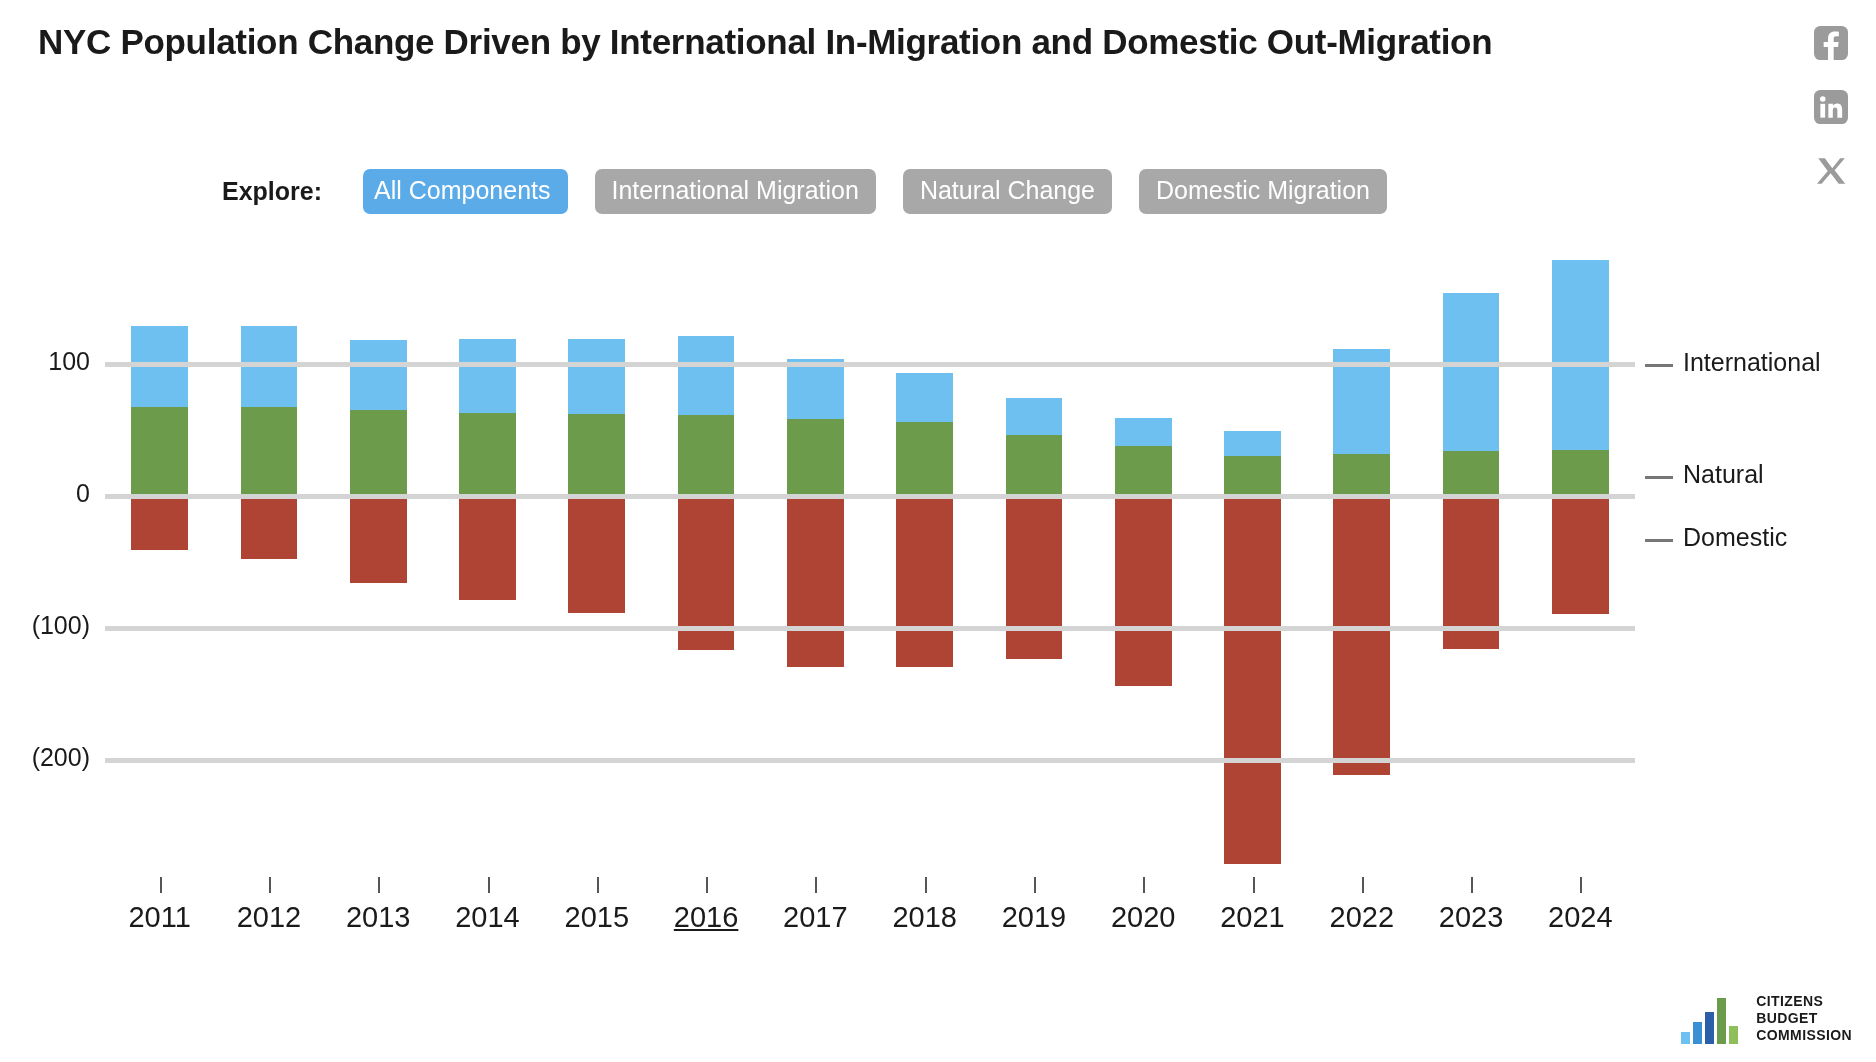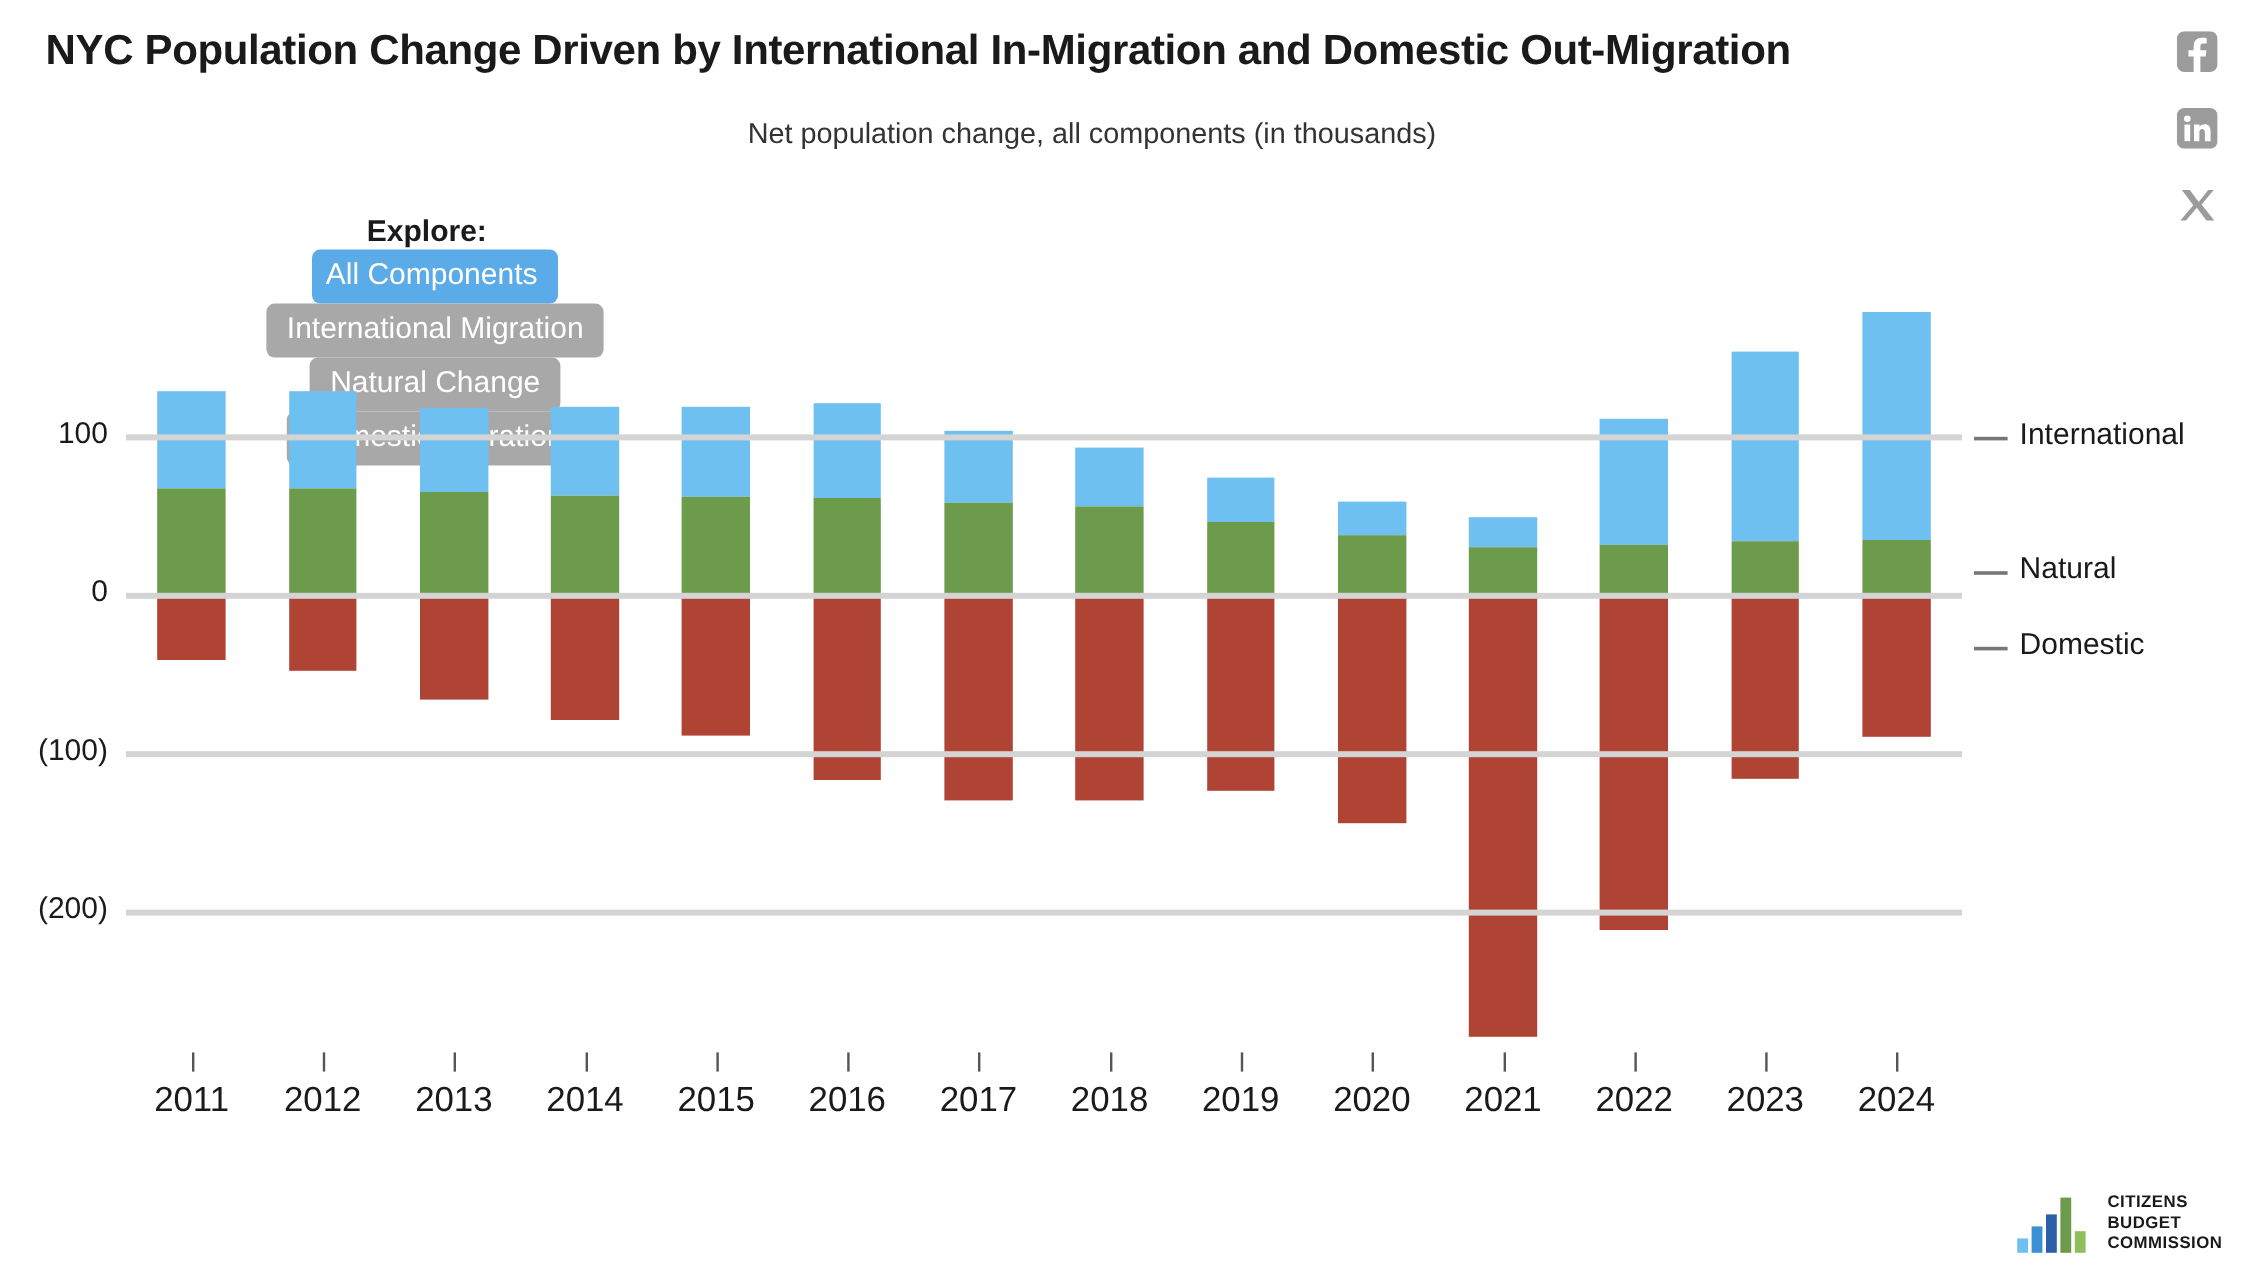--- a/index.html
+++ b/index.html
@@ -57,25 +57,24 @@
     height: 34px;
     margin-bottom: 30px;
     display: block;
     color: #9b9b9b;
   }
 
   
   .explore-row {
     position: absolute;
     left: 222px;
-    top: 179px;
+    top: 169px;
     display: flex;
     align-items: center;
-    gap: 0;
-    flex-direction: column;
+    gap: 27px;
   }
   .explore-label {
     font-size: 25px;
     font-weight: bold;
     color: #1a1a1a;
     margin-right: 14px;
   }
   .tab {
     font-size: 25px;
     color: #ffffff;
@@ -231,21 +230,20 @@
     letter-spacing: 0.4px;
     color: #1a1a1a;
   }
 </style>
 </head>
 <body>
 
 <div class="page">
 
   <div class="title">NYC Population Change Driven by International In-Migration and Domestic Out-Migration</div>
-  <div class="subtitle">Net population change, all components (in thousands)</div>
 
   <div class="social">
     <svg class="sicon" viewBox="0 0 32 32">
       <rect x="0" y="0" width="32" height="32" rx="6" fill="#9b9b9b"></rect>
       <path d="M18.5 32V19.8h4.1l0.6-4.8h-4.7v-3c0-1.4 0.4-2.3 2.4-2.3H23.4V5.4C23 5.3 21.4 5.2 19.6 5.2c-3.8 0-6.4 2.3-6.4 6.6V15H9.1v4.8h4.1V32H18.5z" fill="#ffffff"></path>
     </svg>
     <svg class="sicon" viewBox="0 0 32 32">
       <rect x="0" y="0" width="32" height="32" rx="6" fill="#9b9b9b"></rect>
       <rect x="6" y="13" width="4.5" height="13" fill="#ffffff"></rect>
       <circle cx="8.25" cy="8.5" r="2.6" fill="#ffffff"></circle>
@@ -350,21 +348,21 @@
         <div class="xlabel" style="left: -5.35714px; width: 120px;">2011</div>
         <div class="xtickmark" style="left: 163.929px;"></div>
         <div class="xlabel" style="left: 103.929px; width: 120px;">2012</div>
         <div class="xtickmark" style="left: 273.214px;"></div>
         <div class="xlabel" style="left: 213.214px; width: 120px;">2013</div>
         <div class="xtickmark" style="left: 382.5px;"></div>
         <div class="xlabel" style="left: 322.5px; width: 120px;">2014</div>
         <div class="xtickmark" style="left: 491.786px;"></div>
         <div class="xlabel" style="left: 431.786px; width: 120px;">2015</div>
         <div class="xtickmark" style="left: 601.071px;"></div>
-        <div class="xlabel" style="left: 541.071px; width: 120px;">2016</div>
+        <div class="xlabel" style="left: 541.071px; width: 120px; text-decoration: underline;">2016</div>
         <div class="xtickmark" style="left: 710.357px;"></div>
         <div class="xlabel" style="left: 650.357px; width: 120px;">2017</div>
         <div class="xtickmark" style="left: 819.643px;"></div>
         <div class="xlabel" style="left: 759.643px; width: 120px;">2018</div>
         <div class="xtickmark" style="left: 928.929px;"></div>
         <div class="xlabel" style="left: 868.929px; width: 120px;">2019</div>
         <div class="xtickmark" style="left: 1038.21px;"></div>
         <div class="xlabel" style="left: 978.214px; width: 120px;">2020</div>
         <div class="xtickmark" style="left: 1147.5px;"></div>
         <div class="xlabel" style="left: 1087.5px; width: 120px;">2021</div>

